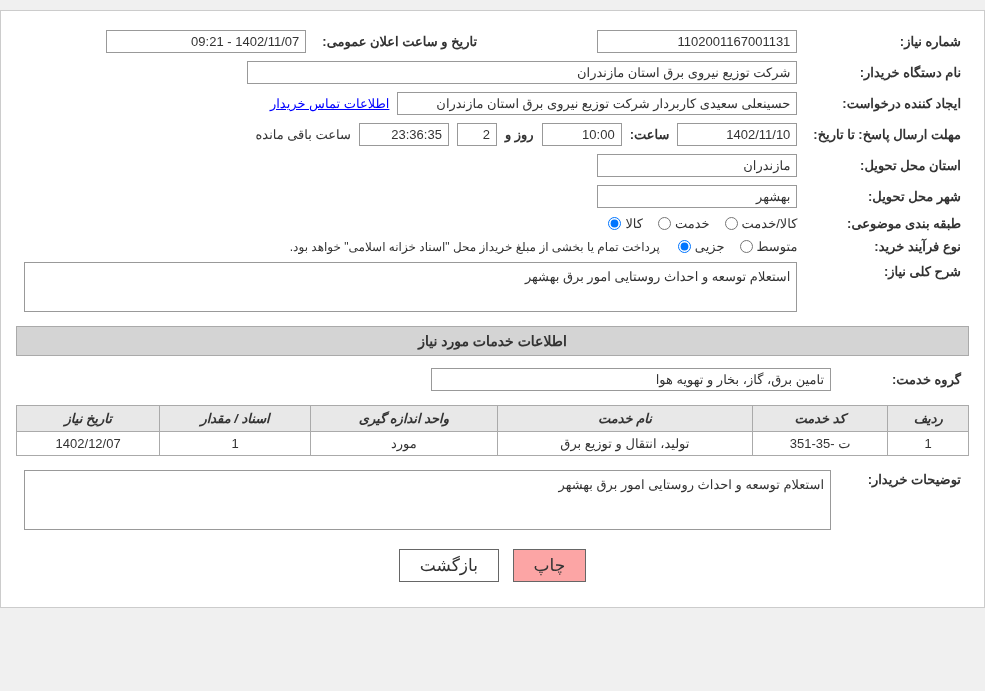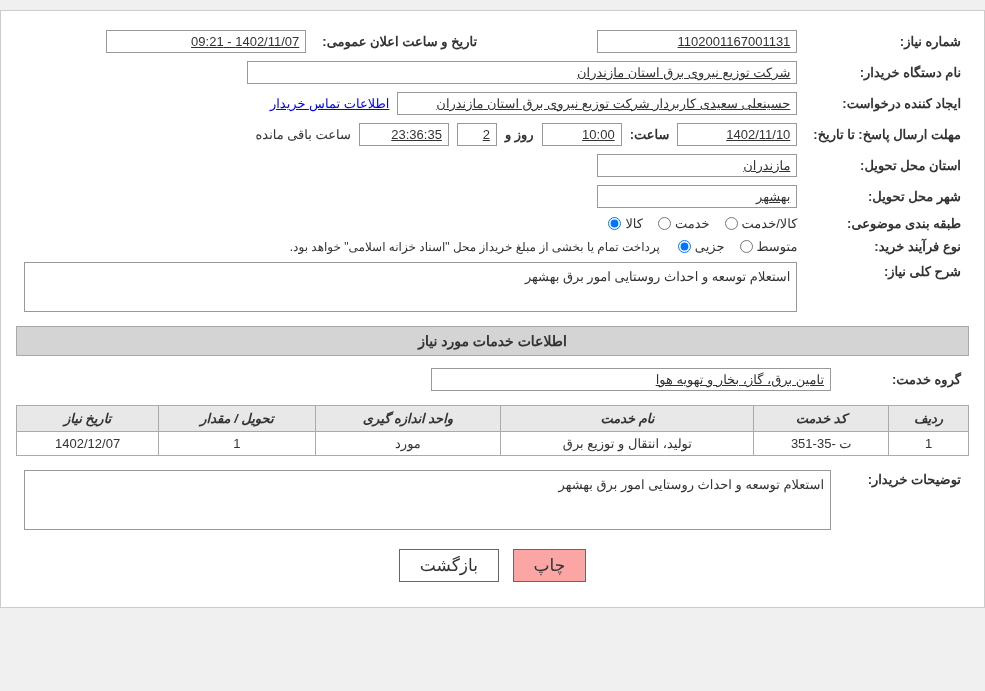--- a/index.html
+++ b/index.html
@@ -46,21 +46,20 @@
     .value-cell {
       text-align: right;
     }
     .input-box {
       border: 1px solid #999;
       background: #fff;
       padding: 3px 6px;
       display: inline-block;
       min-width: 200px;
       text-align: right;
-      text-decoration: underline;
     }
     .input-box-wide {
       min-width: 400px;
     }
     .input-box-medium {
       min-width: 300px;
     }
     .row-flex {
       display: flex;
       align-items: center;
@@ -293,21 +292,21 @@
     </tbody>
       </table>
 
     <table class="services-table">
       <thead>
         <tr>
           <th>ردیف</th>
           <th>کد خدمت</th>
           <th>نام خدمت</th>
           <th>واحد اندازه گیری</th>
-          <th>تحویل / مقدار</th>
+          <th>اسناد / مقدار</th>
           <th>تاریخ نیاز</th>
         </tr>
       </thead>
       <tbody id="services-tbody">
       <tr>
             <td>1</td>
             <td>ت -35-351</td>
             <td>تولید، انتقال و توزیع برق</td>
             <td>مورد</td>
             <td>1</td>

